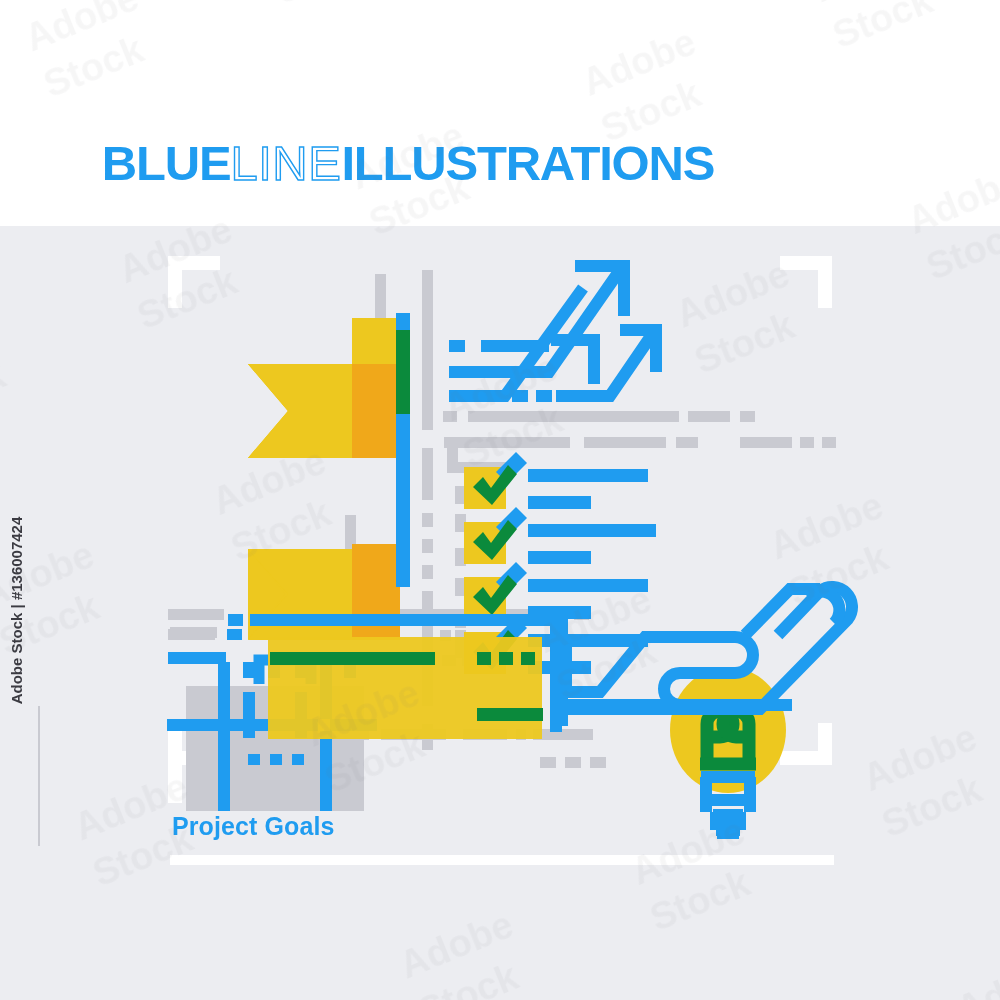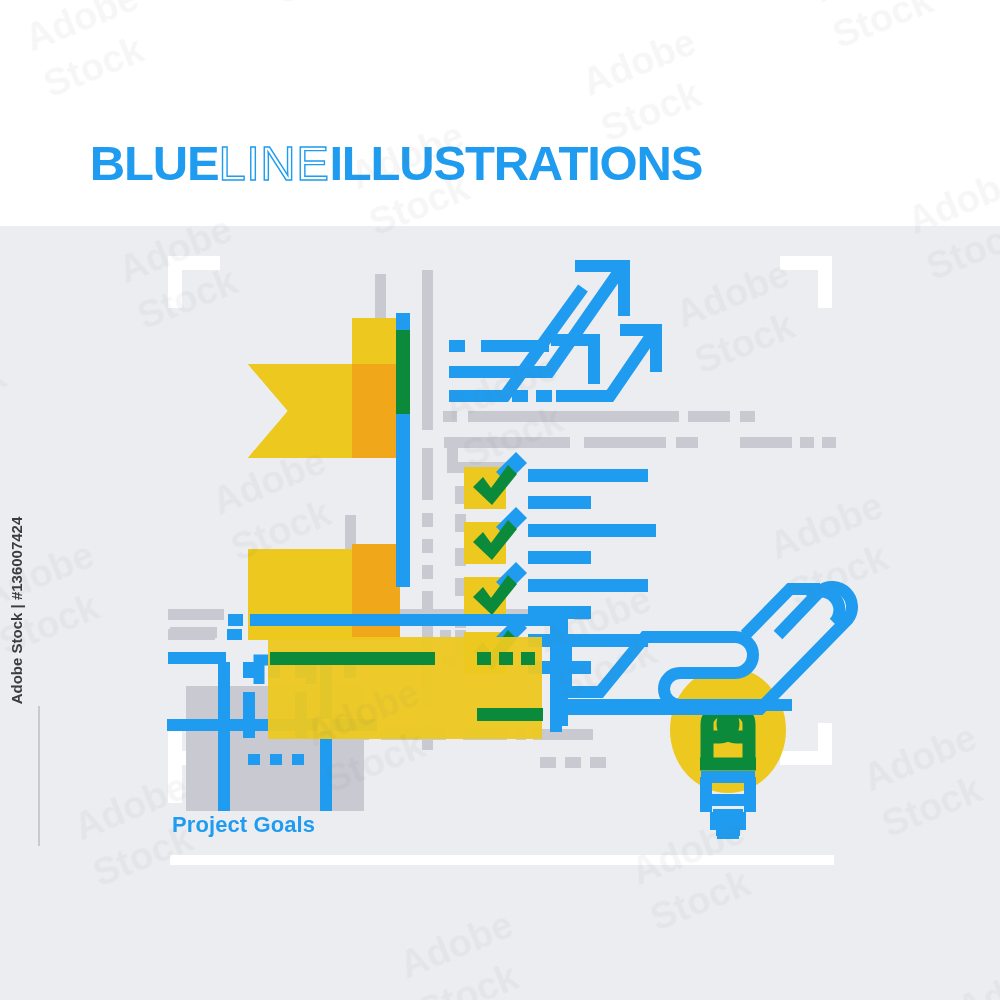--- a/index.html
+++ b/index.html
@@ -24,21 +24,21 @@
     position: absolute;
     left: 0;
     top: 0;
     width: 1000px;
     height: 226px;
     background: #ffffff;
     z-index: 3;
   }
   .brand-title {
     position: absolute;
-    left: 0;
+    left: 12px;
     top: 139px;
     width: 792px;
     text-align: center;
     font-size: 49px;
     line-height: 1;
     letter-spacing: -0.5px;
     white-space: nowrap;
     color: #1f9cf0;
   }
   .brand-blue,
@@ -96,21 +96,21 @@
     top: 480px;
     width: 2px;
     height: 140px;
     background: #c9cad1;
   }
   
   .caption {
     position: absolute;
     left: 172px;
     top: 812px;
-    font-size: 22px;
+    font-size: 25px;
     font-weight: bold;
     color: #1f9cf0;
     letter-spacing: 0.1px;
     z-index: 4;
   }
   .caption-rule {
     position: absolute;
     left: 170px;
     top: 855px;
     width: 664px;

